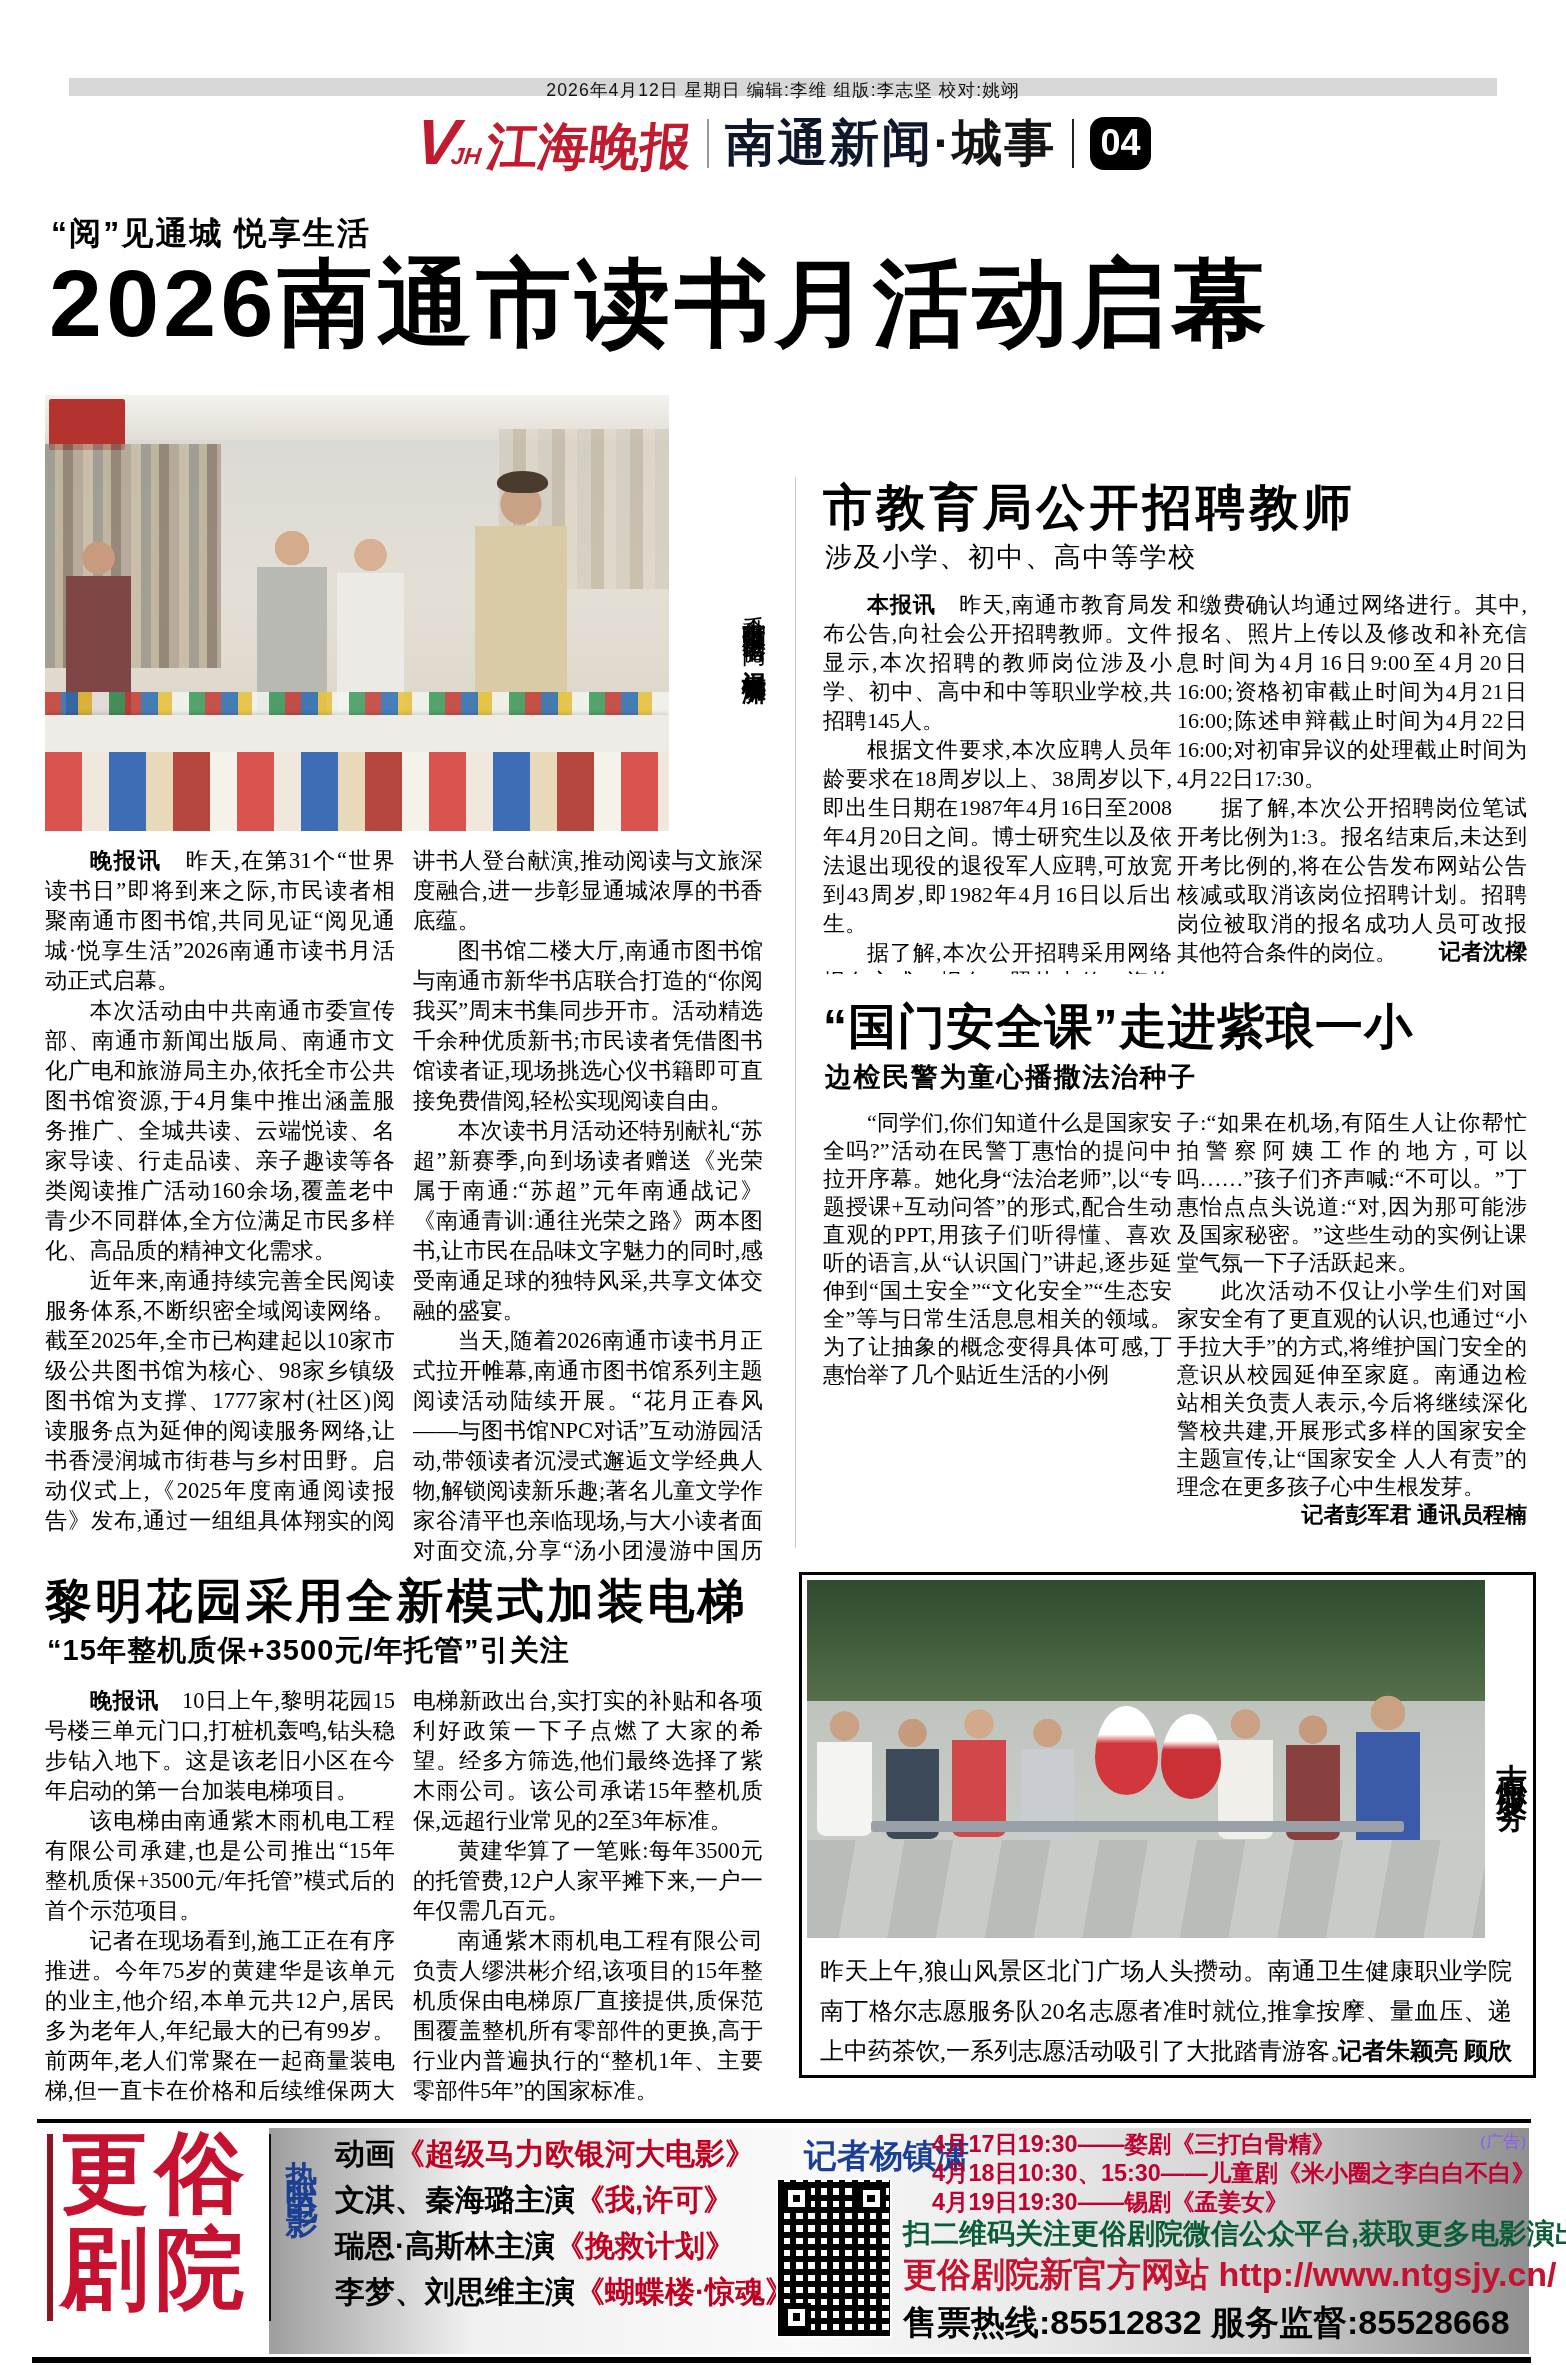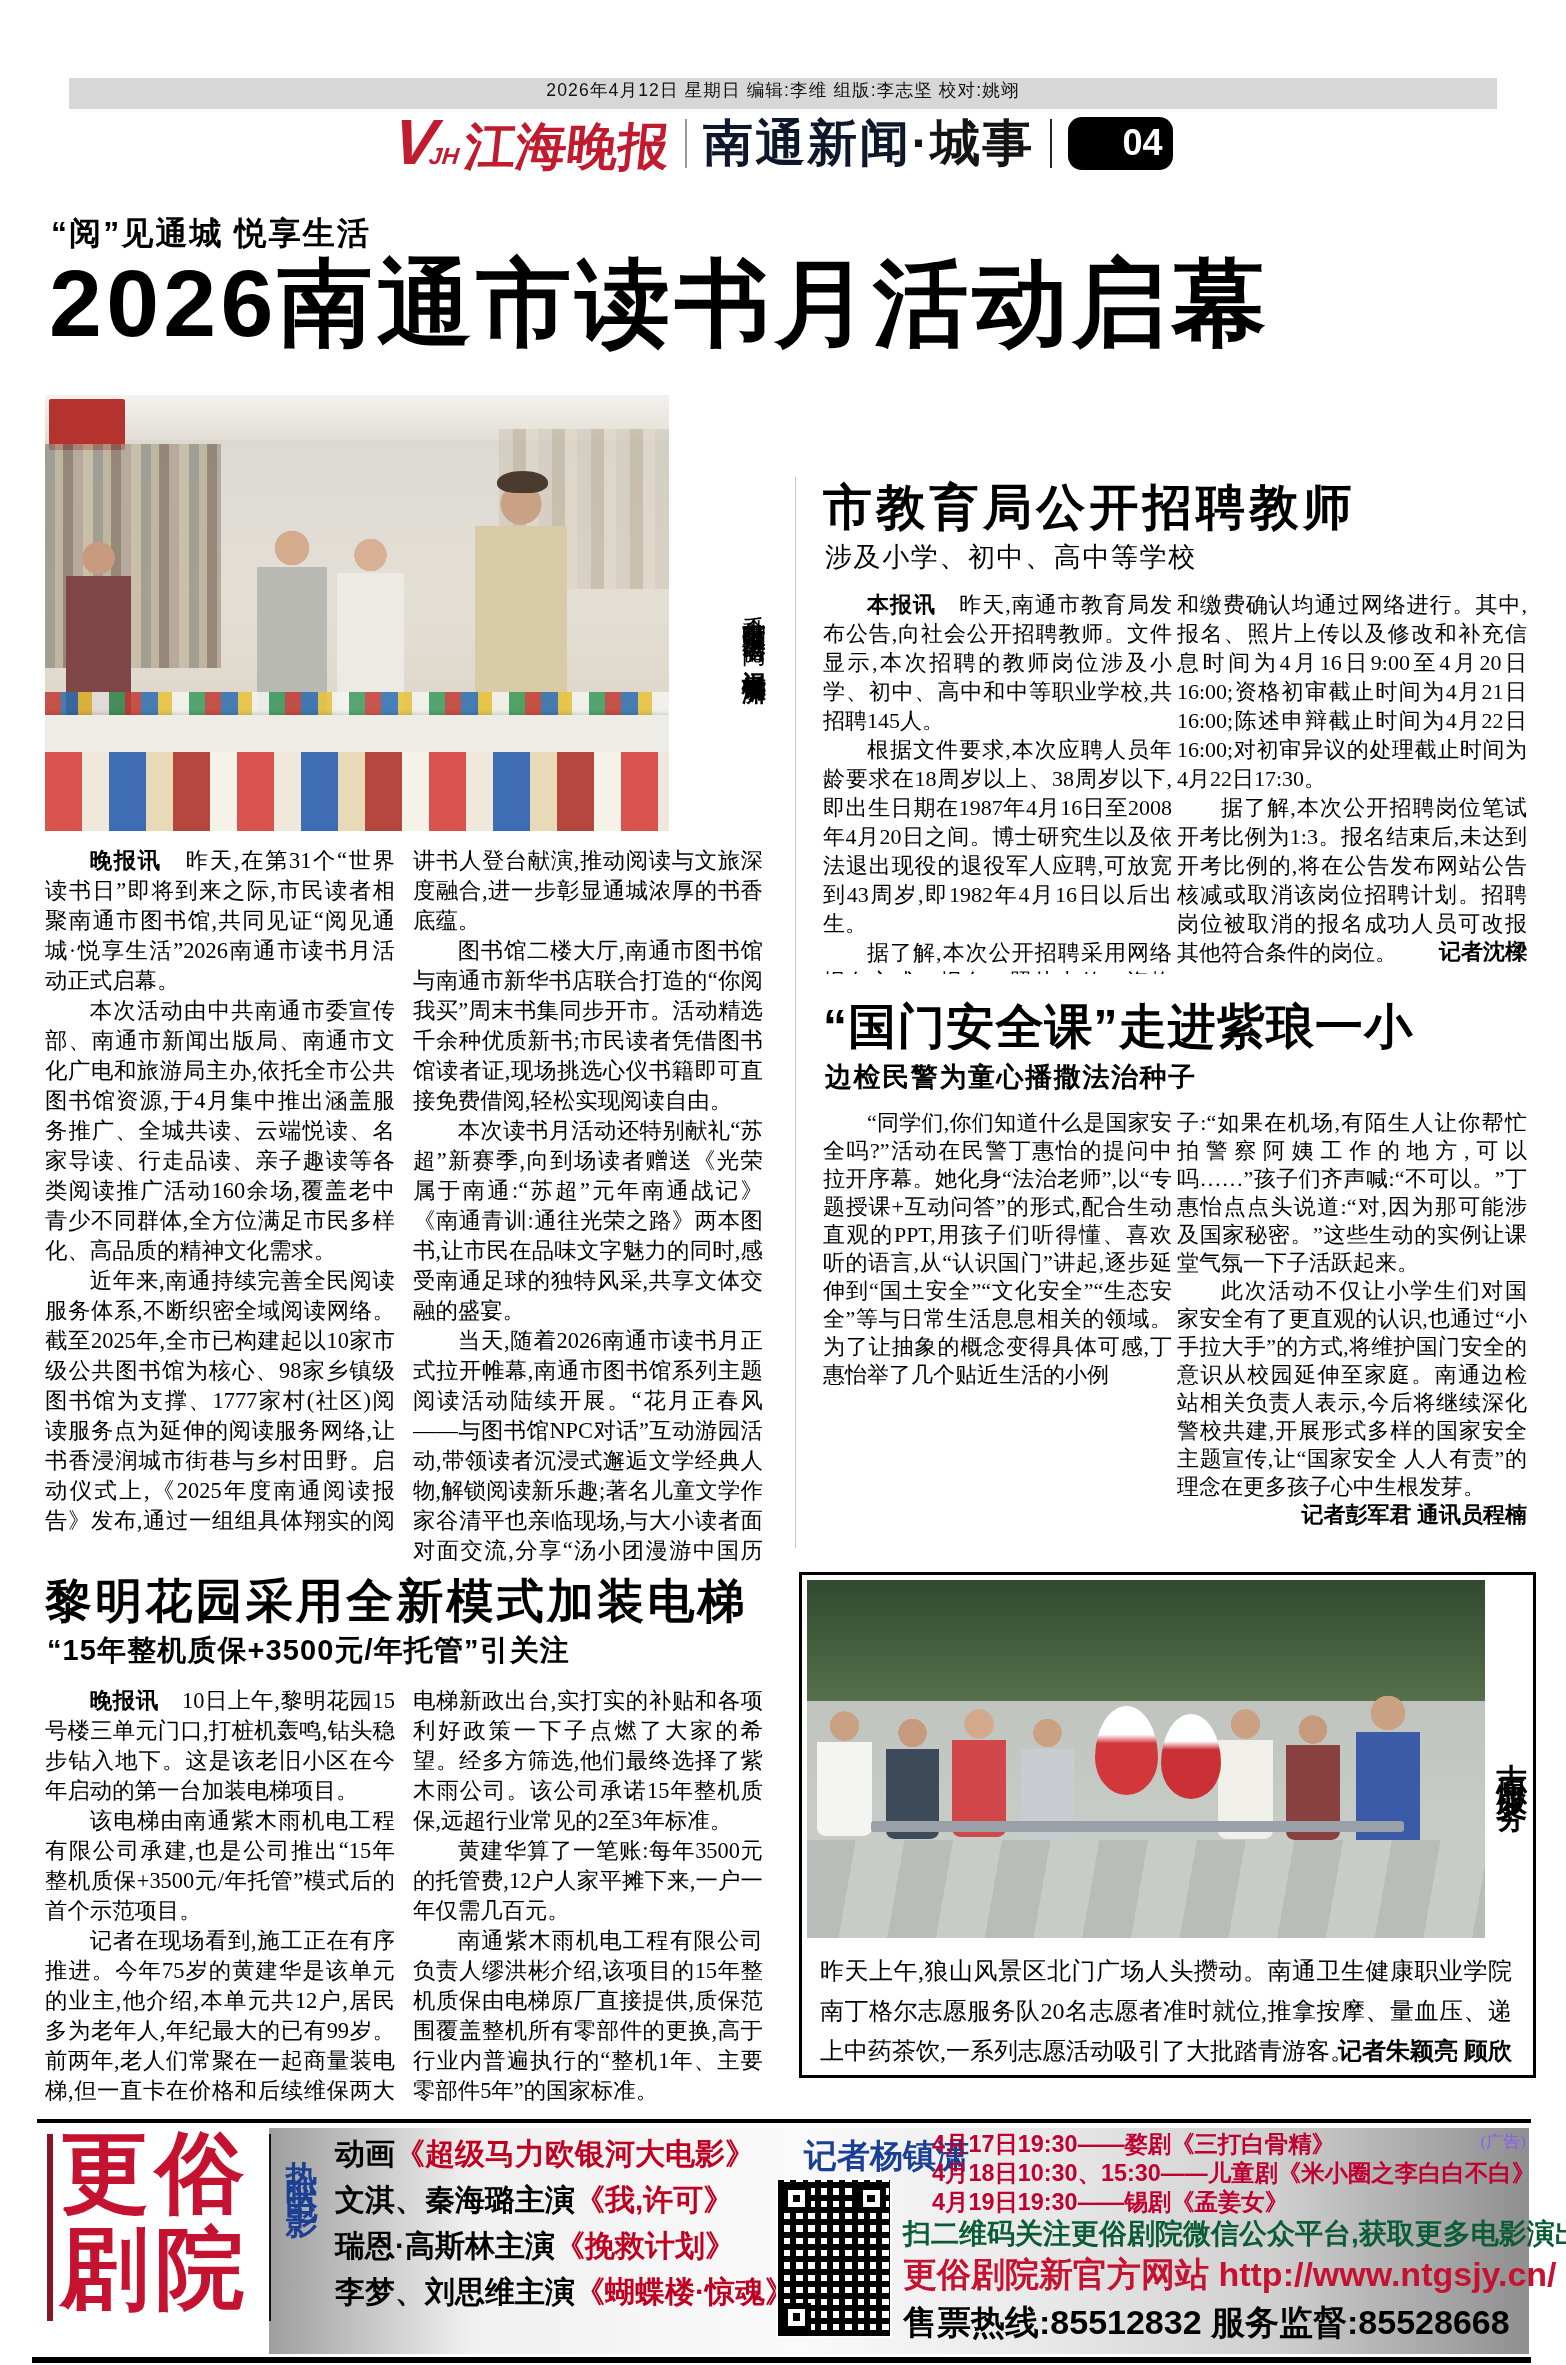--- a/index.html
+++ b/index.html
@@ -2,38 +2,38 @@
 <html style="font-size:8.5px"><head>
 <meta charset="utf-8">
 <style>
   html,body{margin:0;padding:0;background:#e9e9e9;}
   #page{position:relative;width:1567px;height:2366px;background:#ffffff;overflow:hidden;
         font-family:"Liberation Serif","DejaVu Serif",serif;color:#000;}
   .abs{position:absolute;}
   p{margin:0;}
 
   
-  .topbar{left:69px;top:78px;width:1428px;height:31px;background:#d7d7d7;
+  .topbar{left:69px;top:78px;width:1428px;height:18px;background:#d7d7d7;
           font-family:"Liberation Sans","DejaVu Sans",sans-serif;
           font-size:17.6px;line-height:24.5px;text-align:center;color:#111;letter-spacing:1.1px;}
 
   
   .masthead{left:0;top:111px;width:1567px;height:64px;display:flex;justify-content:center;
             align-items:center;gap:16px;font-family:"Liberation Sans","DejaVu Sans",sans-serif;}
   .logo{display:flex;align-items:baseline;color:#c01b2e;transform:skewX(-6deg);}
   .logo .v{font-size:64px;font-weight:900;font-style:italic;}
   .logo .jh{font-size:23.4px;font-weight:900;font-style:italic;margin-left:-6.4px;}
   .logo .cn{font-size:51px;font-weight:900;margin-left:5.3px;font-family:"Liberation Serif",serif;}
   .mast-div{width:1.6px;height:49px;background:#999;}
   .mast-div2{width:1.6px;height:49px;background:#222;}
   .section-title{font-size:50px;font-weight:900;letter-spacing:2.1px;}
   .section-title .gray{color:#0f172a;}
   .section-title .blk{color:#141414;}
   .page-badge{width:61px;height:53px;background:#000;border-radius:14px;color:#fff;
-              font-size:36px;font-weight:700;display:flex;align-items:center;justify-content:center;padding-left:44px;}
+              font-size:36px;font-weight:700;display:flex;align-items:center;justify-content:center;}
 
   
   .kicker{left:51px;top:212px;font-family:"Liberation Sans","DejaVu Sans",sans-serif;
           font-size:32px;font-weight:700;color:#000;letter-spacing:2.1px;}
   .headline{left:49px;top:249px;width:1486px;font-family:"Liberation Sans","DejaVu Sans",sans-serif;
             font-size:95px;font-weight:900;letter-spacing:4.3px;line-height:109px;white-space:nowrap;}
 
   
   .photo1{left:45px;top:395px;width:624px;height:436px;overflow:hidden;background:
           linear-gradient(180deg,#d7d8d4 0%,#e4dfd5 45%,#d8d0c2 100%);}

